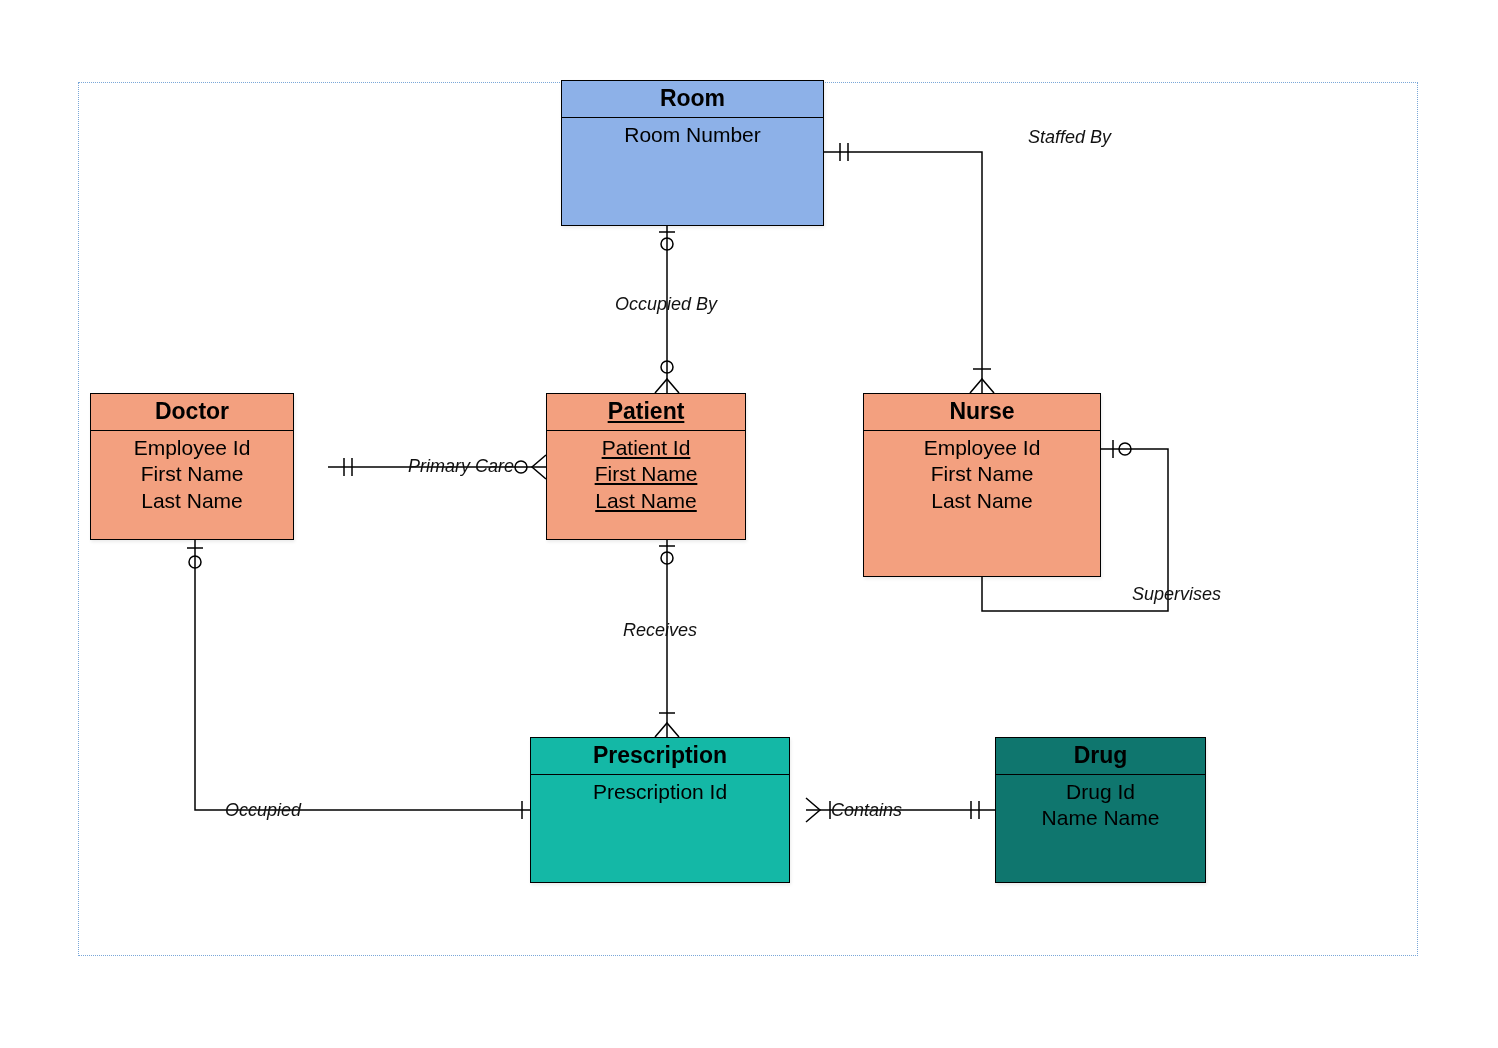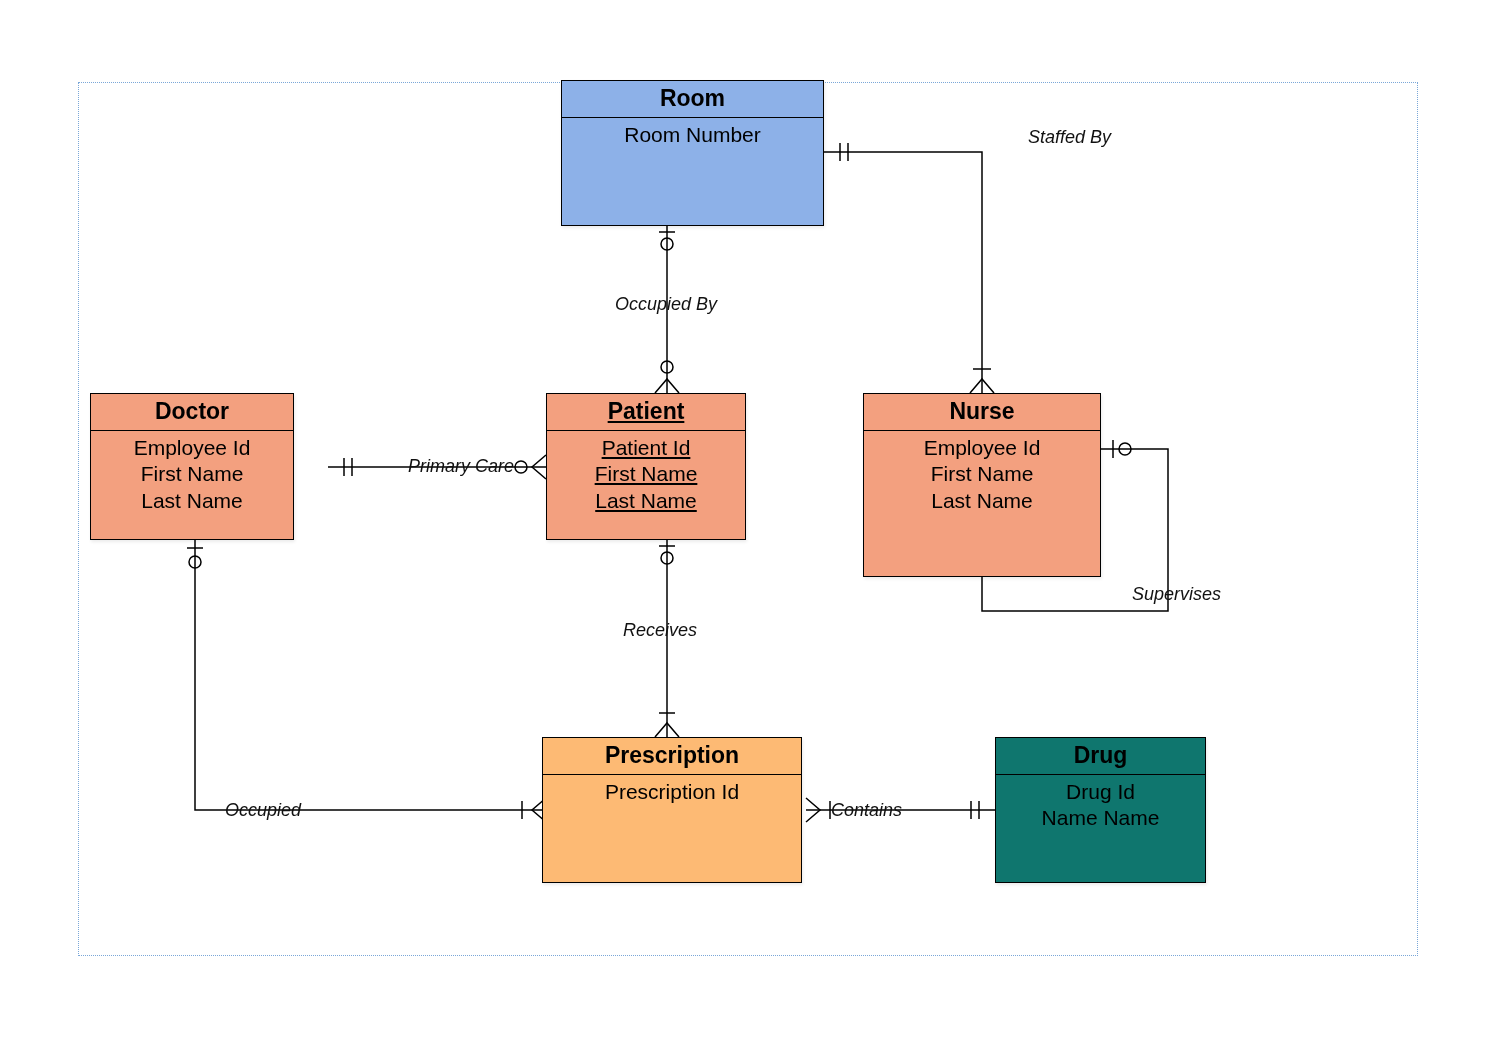--- a/index.html
+++ b/index.html
@@ -140,21 +140,21 @@
 
 <div class="entity" style="left: 863px; top: 393px; width: 238px; height: 184px; background: rgb(243, 160, 127);">
   <div class="title">Nurse</div>
   <div class="attrs">
     <div>Employee Id</div>
     <div>First Name</div>
     <div>Last Name</div>
   </div>
 </div>
 
-<div class="entity" style="left: 542px; top: 737px; width: 260px; height: 146px; background: #fdba74;">
+<div class="entity" style="left: 530px; top: 737px; width: 260px; height: 146px; background: #14b8a6;">
   <div class="title">Prescription</div>
   <div class="attrs">
     <div>Prescription Id</div>
   </div>
 </div>
 
 <div class="entity" style="left: 995px; top: 737px; width: 211px; height: 146px; background: #0f766e;">
   <div class="title">Drug</div>
   <div class="attrs">
     <div>Drug Id</div>

